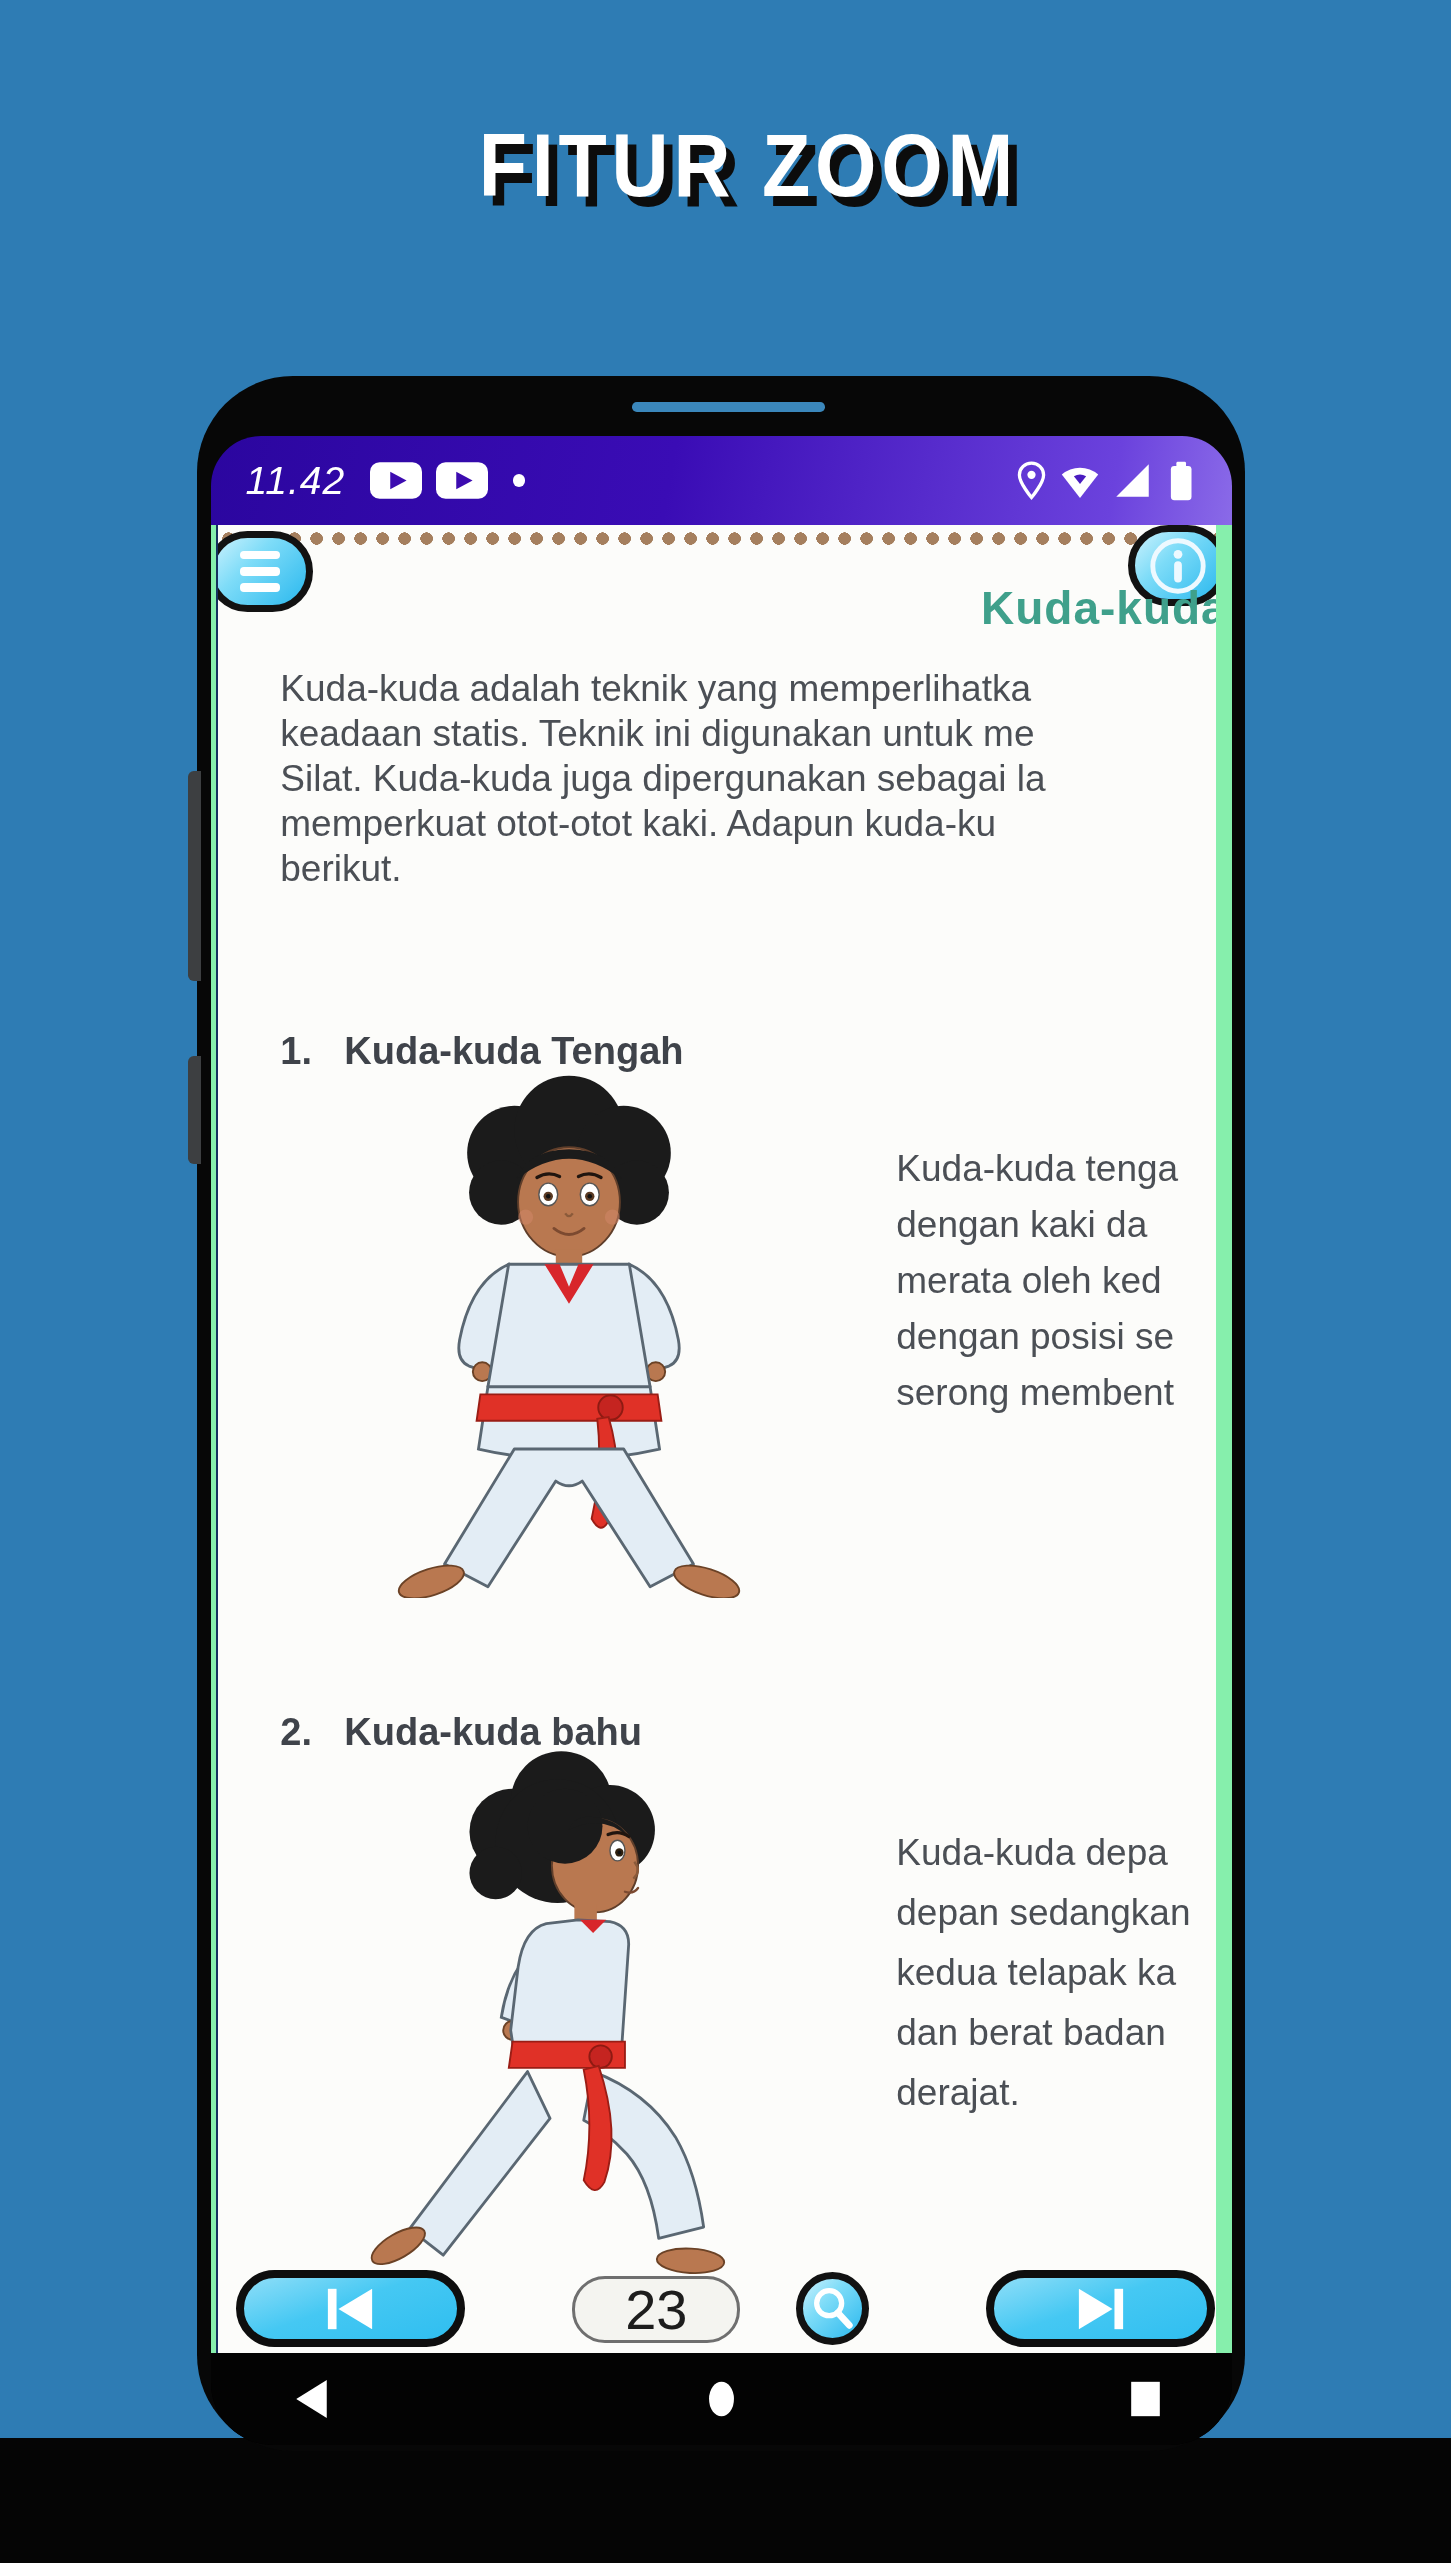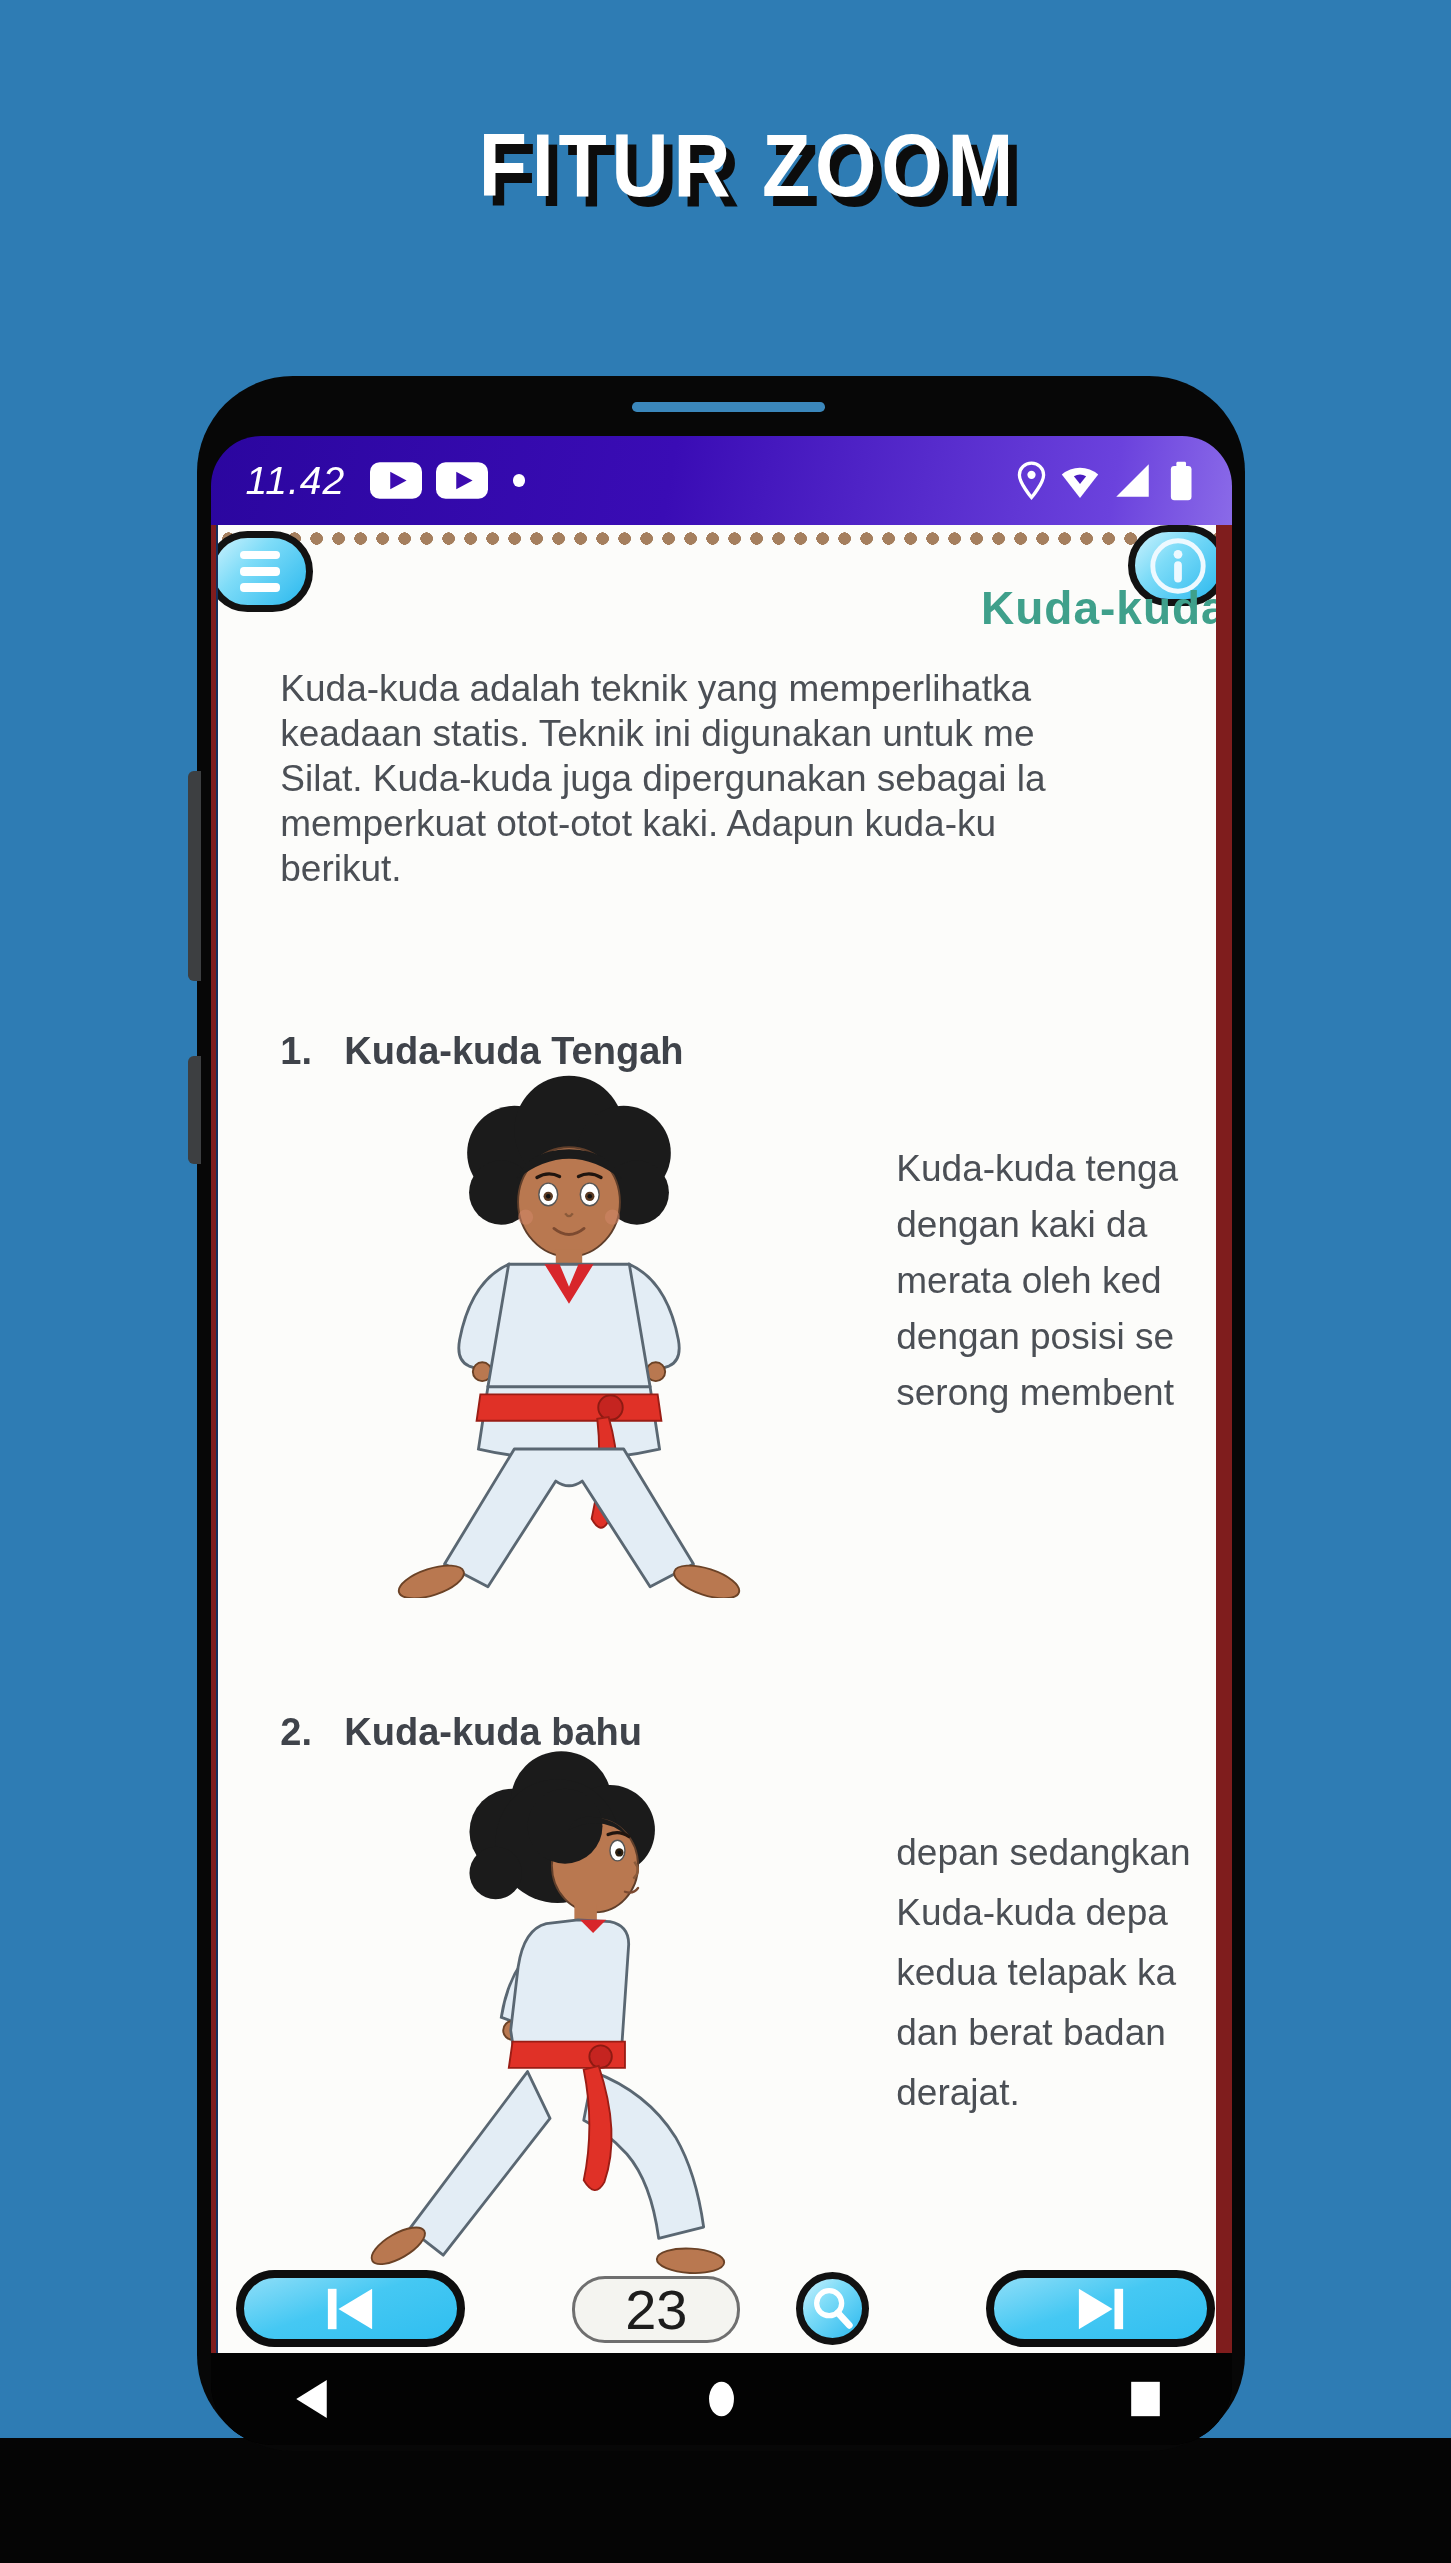--- a/index.html
+++ b/index.html
@@ -23,21 +23,21 @@
           overflow:hidden;background:#000;display:flex;flex-direction:column;}
   
   .status-bar{height:89px;flex:0 0 auto;display:flex;align-items:center;color:#fff;
     background:linear-gradient(100deg,#2b069f 0%,#3a0cb5 45%,#6b42dd 88%,#8a6ae8 100%);
     padding:0 35px;box-sizing:border-box;font-style:italic;}
   .status-time{font-size:39px;font-weight:500;letter-spacing:1px;}
   .yt-icons{display:flex;align-items:center;gap:13.5px;margin-left:25px;}
   .notif-dot{width:12.5px;height:12.5px;border-radius:50%;background:#fff;margin-left:25px;}
   .status-right{margin-left:auto;display:flex;align-items:center;gap:11.6px;}
   
-  .app-body{flex:1 1 auto;background:#7f1d1d;padding:0 15.4px 0 5.8px;display:flex;min-height:0;}
+  .app-body{flex:1 1 auto;background:#86efac;padding:0 15.4px 0 5.8px;display:flex;min-height:0;}
   .page{position:relative;flex:1;background:#fcfcfa;overflow:hidden;border-left:2.9px solid #15305e;}
   .dots-row{position:absolute;top:4.8px;left:0;right:0;height:17.3px;
     background:radial-gradient(circle 6.7px at 10.6px 8.7px,#a57f5e 92%,transparent 96%);
     background-size:22px 17.3px;background-repeat:repeat-x;}
   
   .round-cyan{position:absolute;border:7.7px solid #121212;border-radius:50%;
     background:linear-gradient(135deg,#cdf2fd 0%,#7edcf8 38%,#2ab8ee 100%);
     display:flex;align-items:center;justify-content:center;box-sizing:border-box;}
   .menu-btn{left:-11.6px;top:5.8px;width:106px;height:81px;border-radius:42px;}
   .info-btn{right:-11.6px;top:0px;width:100px;height:81px;border-radius:42px;}
@@ -227,22 +227,22 @@
             <path d="M192,354 L66,522 L102,550 L216,404 Z" fill="#e3edf5" stroke="#5a6772" stroke-width="3" stroke-linejoin="round"></path>
             <path d="M262,354 Q320,376 350,424 Q372,462 380,520 L332,532 Q324,472 298,442 Q276,418 252,406 Z" fill="#e3edf5" stroke="#5a6772" stroke-width="3" stroke-linejoin="round"></path>
             <path d="M176,322 L296,322 L296,350 L172,350 Z" fill="#e03127" stroke="#9a1d15" stroke-width="2"></path>
             <circle cx="270" cy="338" r="12" fill="#c52420" stroke="#8e1a12" stroke-width="2"></circle>
             <path d="M268,348 Q292,420 274,472 Q264,490 252,470 Q264,412 252,352 Z" fill="#e03127" stroke="#9a1d15" stroke-width="2"></path>
             <ellipse cx="54" cy="540" rx="32" ry="13" fill="#b97850" stroke="#6b4226" stroke-width="2" transform="rotate(-30 54 540)"></ellipse>
             <ellipse cx="366" cy="556" rx="36" ry="13" fill="#b97850" stroke="#6b4226" stroke-width="2" transform="rotate(3 366 556)"></ellipse>
           </svg>
 
           <div class="side-text" style="top:1298px;line-height:60px;">
+            <div>Kuda-kuda  depa</div>
             <div>depan sedangkan</div>
-            <div>Kuda-kuda  depa</div>
             <div>kedua telapak ka</div>
             <div>dan berat badan</div>
             <div>derajat.</div>
           </div>
 
           <div class="controls">
             <div class="nav-pill prev-btn">
               <svg width="56" height="50" viewBox="0 0 58 52">
                 <rect x="6" y="5" width="9" height="42" fill="#fff"></rect>
                 <polygon points="52,5 52,47 17,26" fill="#fff"></polygon>

